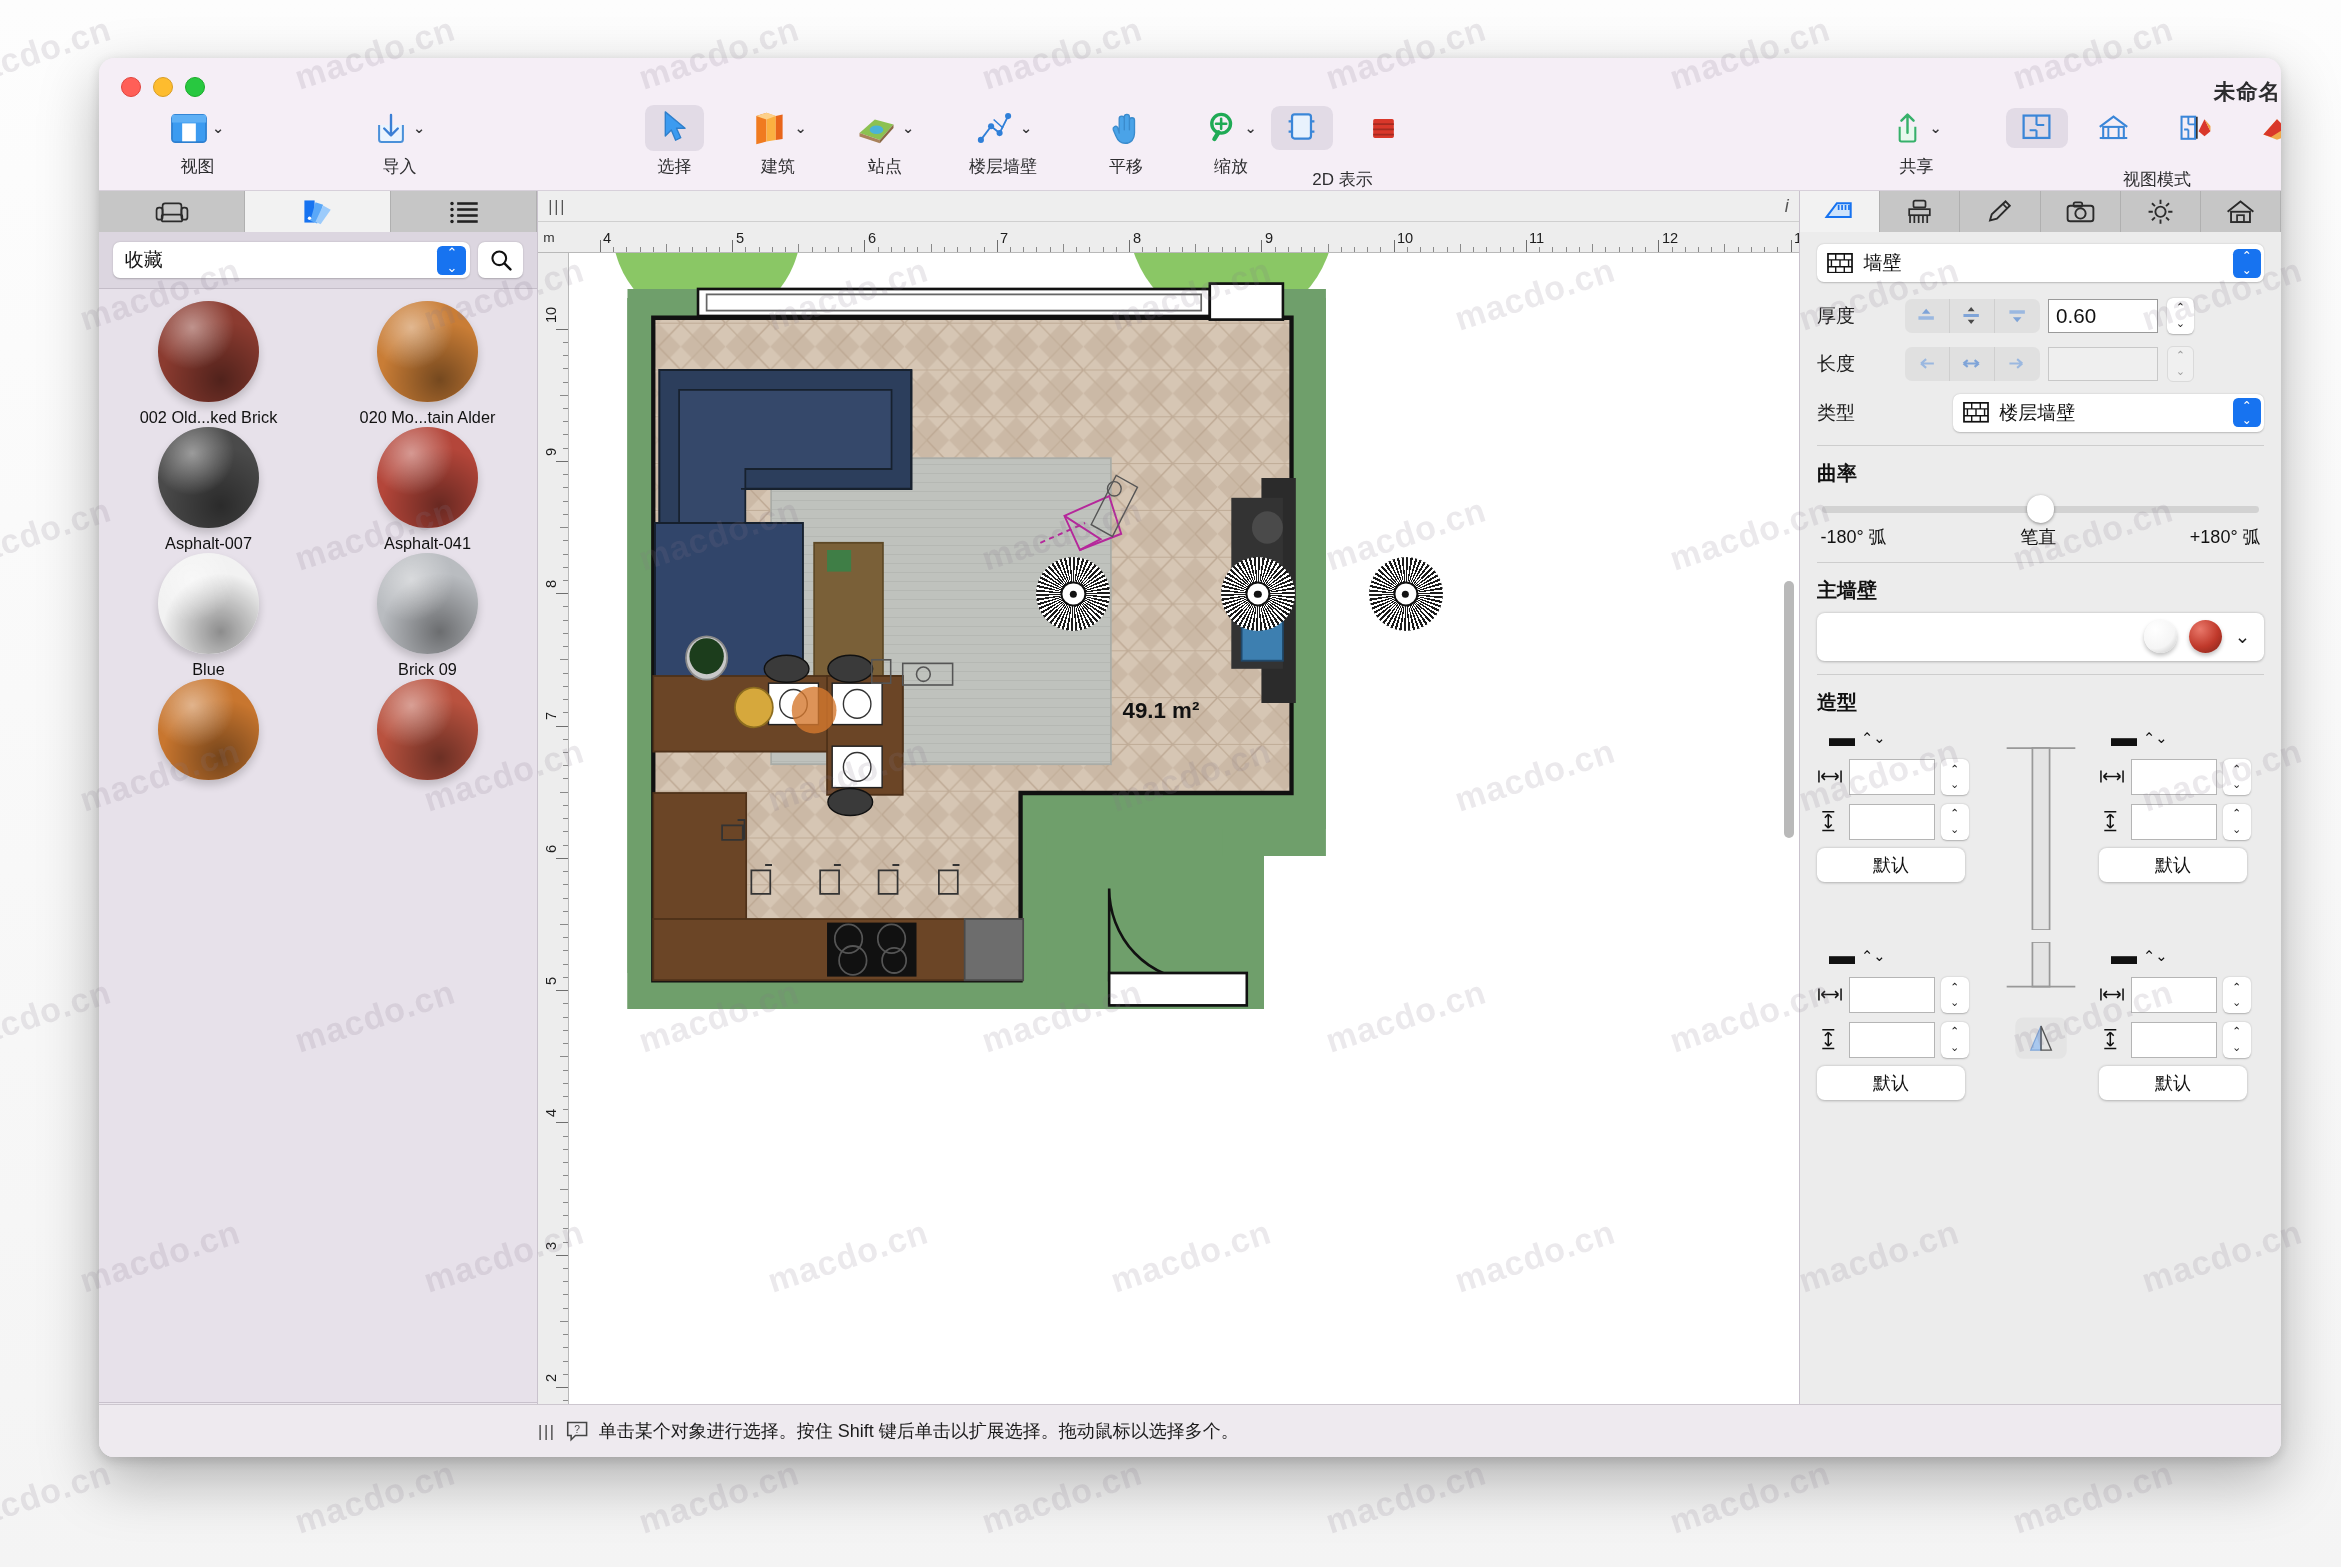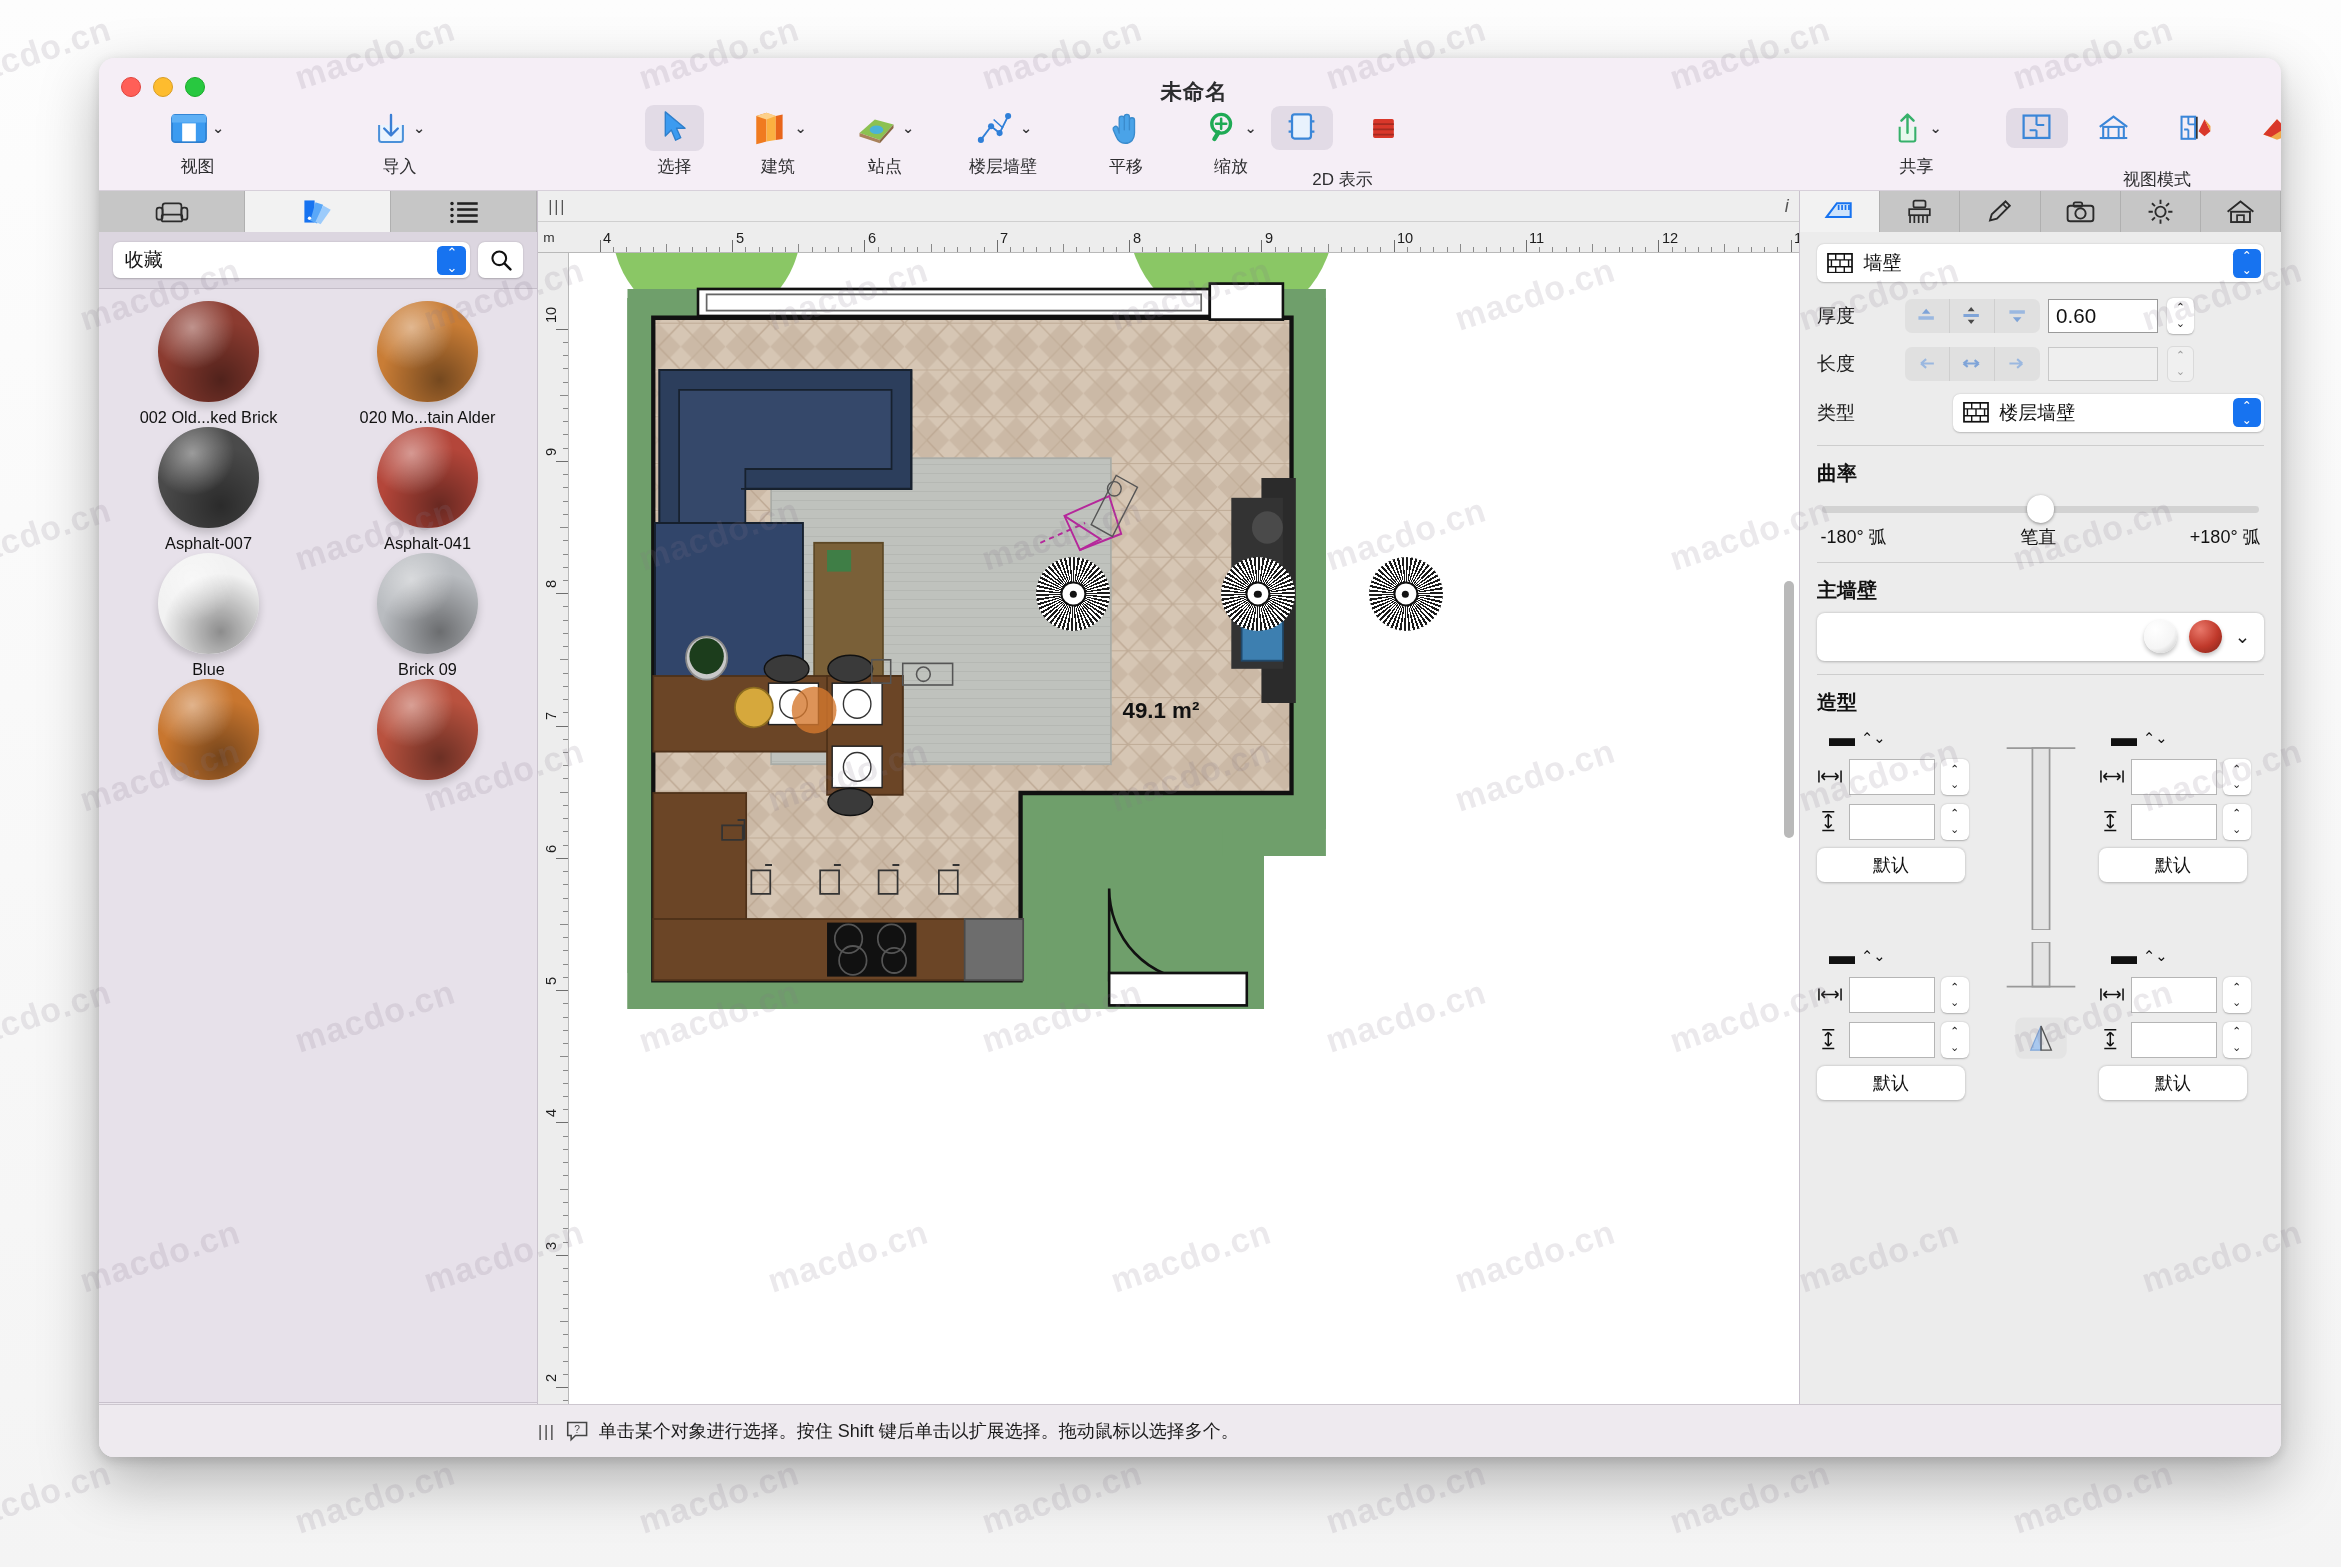--- a/index.html
+++ b/index.html
@@ -16,21 +16,21 @@
     box-shadow:0 22.3px 60px rgba(0,0,0,.28), 0 3.4px 12px rgba(0,0,0,.14); }
 
   
   .toolbar{ position:relative; height:133px; background:#f5eef6;
     border-bottom:0.9px solid #d7d0da; }
   .traffic{ position:absolute; left:21.5px; top:19px; display:flex; gap:12px; }
   .tl{ width:20px; height:20px; border-radius:50%; }
   .tl.r{ background:#ff5f57; border:0.4px solid #e0443e;}
   .tl.y{ background:#febc2e; border:0.4px solid #d89d25;}
   .tl.g{ background:#28c840; border:0.4px solid #1aab29;}
-  .win-title{ position:absolute; left:0; right:0; top:19px; text-align:center;
+  .win-title{ position:absolute; left:0; right:0; top:19px; text-align:right;
     font-size:21.5px; font-weight:700; color:#2c2c2e; letter-spacing:0.9px;padding-left:8px;}
 
   .tb-item{ position:absolute; top:45px; text-align:center; cursor:default; }
   .tb-ico{ height:50px; display:flex; align-items:center; justify-content:center; gap:5.2px;}
   .tb-lbl{ font-size:17px; color:#2e2e30; margin-top:1.7px; white-space:nowrap;}
   .chev{ font-size:14.6px; color:#3a3a3c; font-weight:700; line-height:1;}
   .selbox{ background:#e2dbe6; border-radius:8.6px; padding:5.2px 15.5px; }
 
   .tb-group-lbl{ position:absolute; font-size:17px; color:#2e2e30; white-space:nowrap;}
 

